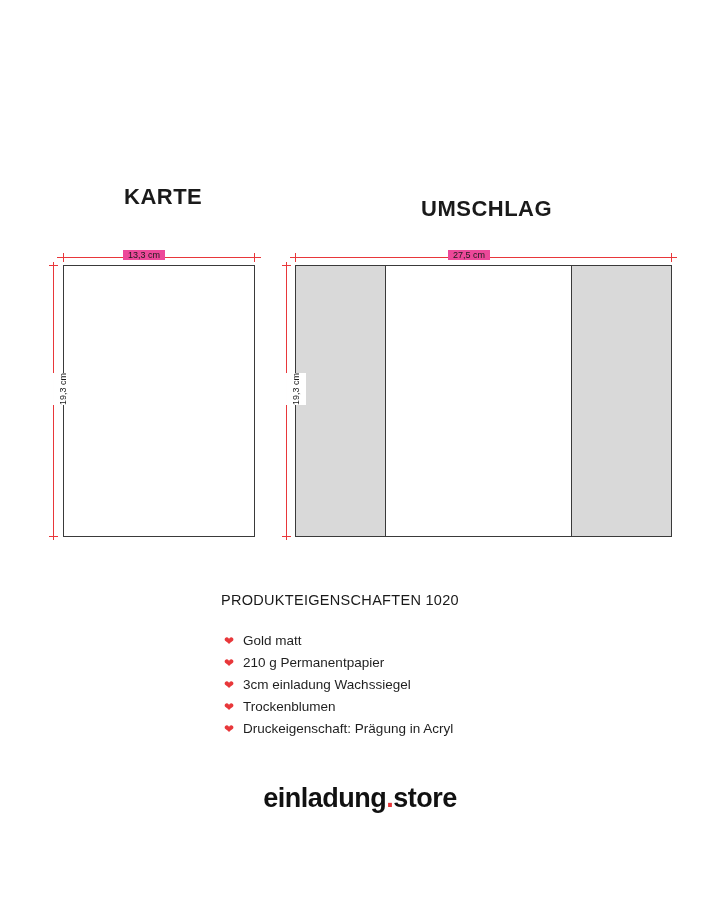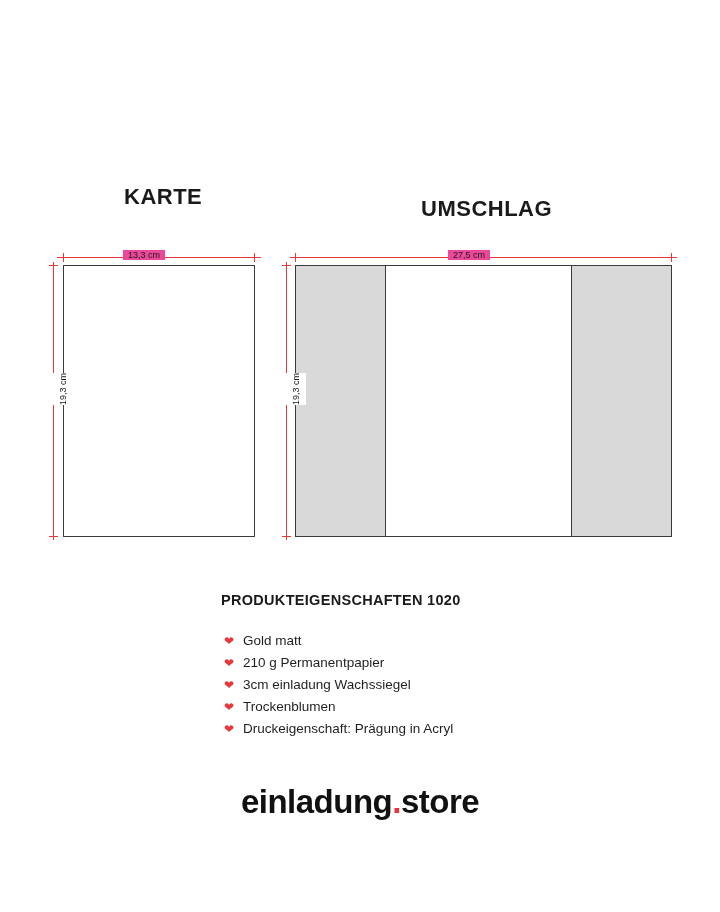--- a/index.html
+++ b/index.html
@@ -130,21 +130,21 @@
   
   #karte-dim-v { left: 53px; top: 262px; height: 278px; }
   #umschlag-dim-v { left: 286px; top: 262px; height: 278px; }
 
   
   #props-title {
     position: absolute;
     left: 221px;
     top: 592px;
     font-size: 14.5px;
-    font-weight: bold;
+    font-weight: normal;
     letter-spacing: 0.3px;
     color: #1a1a1a;
     white-space: nowrap;
   }
   #props-list {
     position: absolute;
     left: 224px;
     top: 633px;
     margin: 0;
     padding: 0;
@@ -167,21 +167,21 @@
 
   
   #logo {
     position: absolute;
     left: 0;
     right: 0;
     top: 783px;
     text-align: center;
   }
   #logo .logo-text {
-    font-size: 33px;
+    font-size: 27px;
     font-weight: bold;
     letter-spacing: -0.5px;
   }
   .logo-main { color: #111111; }
   .logo-dot { color: #e8373a; }
   .logo-suffix { color: #111111; font-weight: bold; }
 </style>
 </head>
 <body>
 

